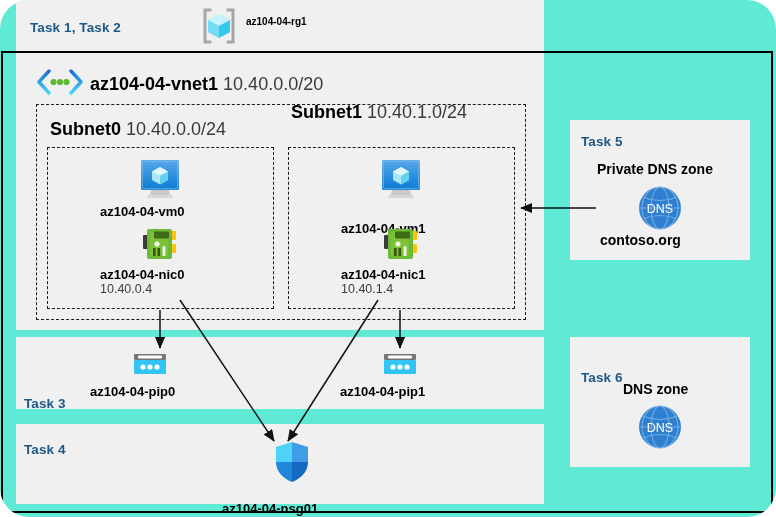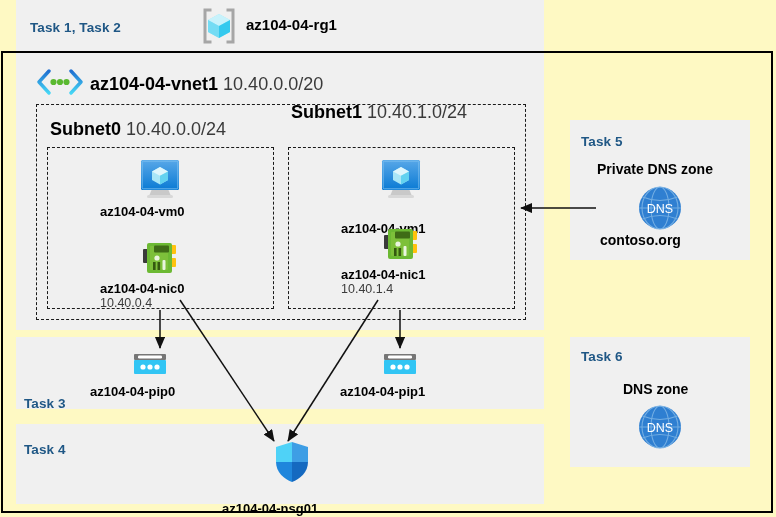--- a/index.html
+++ b/index.html
@@ -1,38 +1,38 @@
 <!DOCTYPE html>
 <html><head>
 <meta charset="utf-8">
 <style>
   html,body{margin:0;padding:0;background:#ffffff;}
   body{font-family:"Liberation Sans",sans-serif;}
-  #canvas{position:relative;width:776px;height:517px;background:#fef9c3;overflow:hidden;}
+  #canvas{position:relative;width:776px;height:517px;background:#5eead4;overflow:hidden;border-radius:29px;}
 
   
   .outer-frame{position:absolute;left:1px;top:51px;width:772px;height:462px;border:2px solid #000;box-sizing:border-box;}
 
   
   .panel{position:absolute;background:#f0f0f0;}
 
   .task-label{position:absolute;color:#1f5785;font-weight:bold;font-size:13.5px;letter-spacing:0.1px;white-space:nowrap;}
 
   .vnet-box{position:absolute;background:#f0f0f0;}
   .dashed{position:absolute;border:1.6px dashed #1a1a1a;box-sizing:border-box;}
 
   .node{position:absolute;text-align:left;white-space:nowrap;}
   .node .nm{font-size:13px;font-weight:bold;color:#000;line-height:15px;}
   .node .sub{font-size:12.5px;color:#3c3c3c;line-height:15px;font-weight:normal;}
 
   .hdr{position:absolute;white-space:nowrap;font-size:18px;color:#000;}
   .hdr b{font-weight:bold;}
   .hdr .plain{font-weight:normal;color:#3a3a3a;}
 
-  .big-title{position:absolute;white-space:nowrap;font-size:15px;font-weight:bold;color:#000;}
+  .big-title{position:absolute;white-space:nowrap;font-size:10px;font-weight:bold;color:#000;}
 
   svg.lay{position:absolute;left:0;top:0;width:776px;height:517px;pointer-events:none;}
 
   .icn{display:block;margin:0 auto;}
 </style>
 </head>
 <body>
 
 <div id="canvas">
 
@@ -96,21 +96,21 @@
       <rect x="10" y="38" width="26" height="3" rx="1.5" fill="#d8d8d8"></rect>
       <rect x="4" y="3" width="38" height="30" rx="1.5" fill="url(#vmscr0)"></rect>
       <rect x="5.2" y="4.2" width="35.6" height="27.6" rx="1" fill="none" stroke="#7fc2f0" stroke-width="0.8"></rect>
       <polygon points="23,10 31,14.4 31,23 23,27.4 15,23 15,14.4" fill="#a9e6f7"></polygon>
       <polygon points="23,10 31,14.4 23,18.8 15,14.4" fill="#dff6fc"></polygon>
       <polygon points="23,18.8 31,14.4 31,23 23,27.4" fill="#63d2f0"></polygon>
     </svg>
     <div class="nm" style="margin-top:3px;">az104-04-vm0</div>
   </div>
 
-  <div class="node" style="left:100px;top:240px;width:120px;">
+  <div class="node" style="left:100px;top:226px;width:120px;">
     <svg class="icn" width="42" height="38" viewBox="0 0 42 38">
       <rect x="4" y="9" width="6" height="14" rx="1" fill="#3a3a3a"></rect>
       <rect x="31" y="5" width="6" height="9" rx="1" fill="#ffc20e"></rect>
       <rect x="31" y="18" width="6" height="9" rx="1" fill="#ffc20e"></rect>
       <rect x="8" y="3" width="25" height="30" rx="2" fill="#6cb933"></rect>
       <rect x="11" y="6" width="18" height="24" rx="1" fill="#8cc63f" opacity="0.55"></rect>
       <rect x="15" y="5.5" width="15" height="7" rx="1" fill="#3f6b16"></rect>
       <circle cx="18" cy="18" r="2.6" fill="#eaf5df"></circle>
       <rect x="14" y="22" width="2.6" height="8" fill="#34590f"></rect>
       <rect x="18.5" y="22" width="2.6" height="8" fill="#34590f"></rect>
@@ -221,21 +221,21 @@
         <line x1="2" y1="23" x2="44" y2="23"></line>
         <path d="M5.5 12 Q23 19 40.5 12"></path>
         <path d="M5.5 34 Q23 27 40.5 34"></path>
       </g>
       <text x="23" y="28" text-anchor="middle" font-family="Liberation Sans, sans-serif" font-size="12.5" fill="#ffffff">DNS</text>
     </svg>
     <div class="nm" style="margin-top:2px;font-size:14px;">contoso.org</div>
   </div>
 
   <div class="panel" style="left:570px;top:337px;width:180px;height:130px;"></div>
-  <div class="task-label" style="left:581px;top:349px;">Task 6</div>
+  <div class="task-label" style="left:581px;top:370px;">Task 6</div>
   <div class="big-title" style="left:623px;top:381px;font-size:14px;">DNS zone</div>
   <div class="node" style="left:600px;top:404px;width:120px;">
     <svg class="icn" width="46" height="46" viewBox="0 0 46 46">
       <circle cx="23" cy="23" r="21" fill="#2f7fd1"></circle>
       <g stroke="#7fb6e6" stroke-width="1.1" fill="none" opacity="0.85">
         <ellipse cx="23" cy="23" rx="9" ry="21"></ellipse>
         <ellipse cx="23" cy="23" rx="18" ry="21"></ellipse>
         <line x1="2" y1="23" x2="44" y2="23"></line>
         <path d="M5.5 12 Q23 19 40.5 12"></path>
         <path d="M5.5 34 Q23 27 40.5 34"></path>

